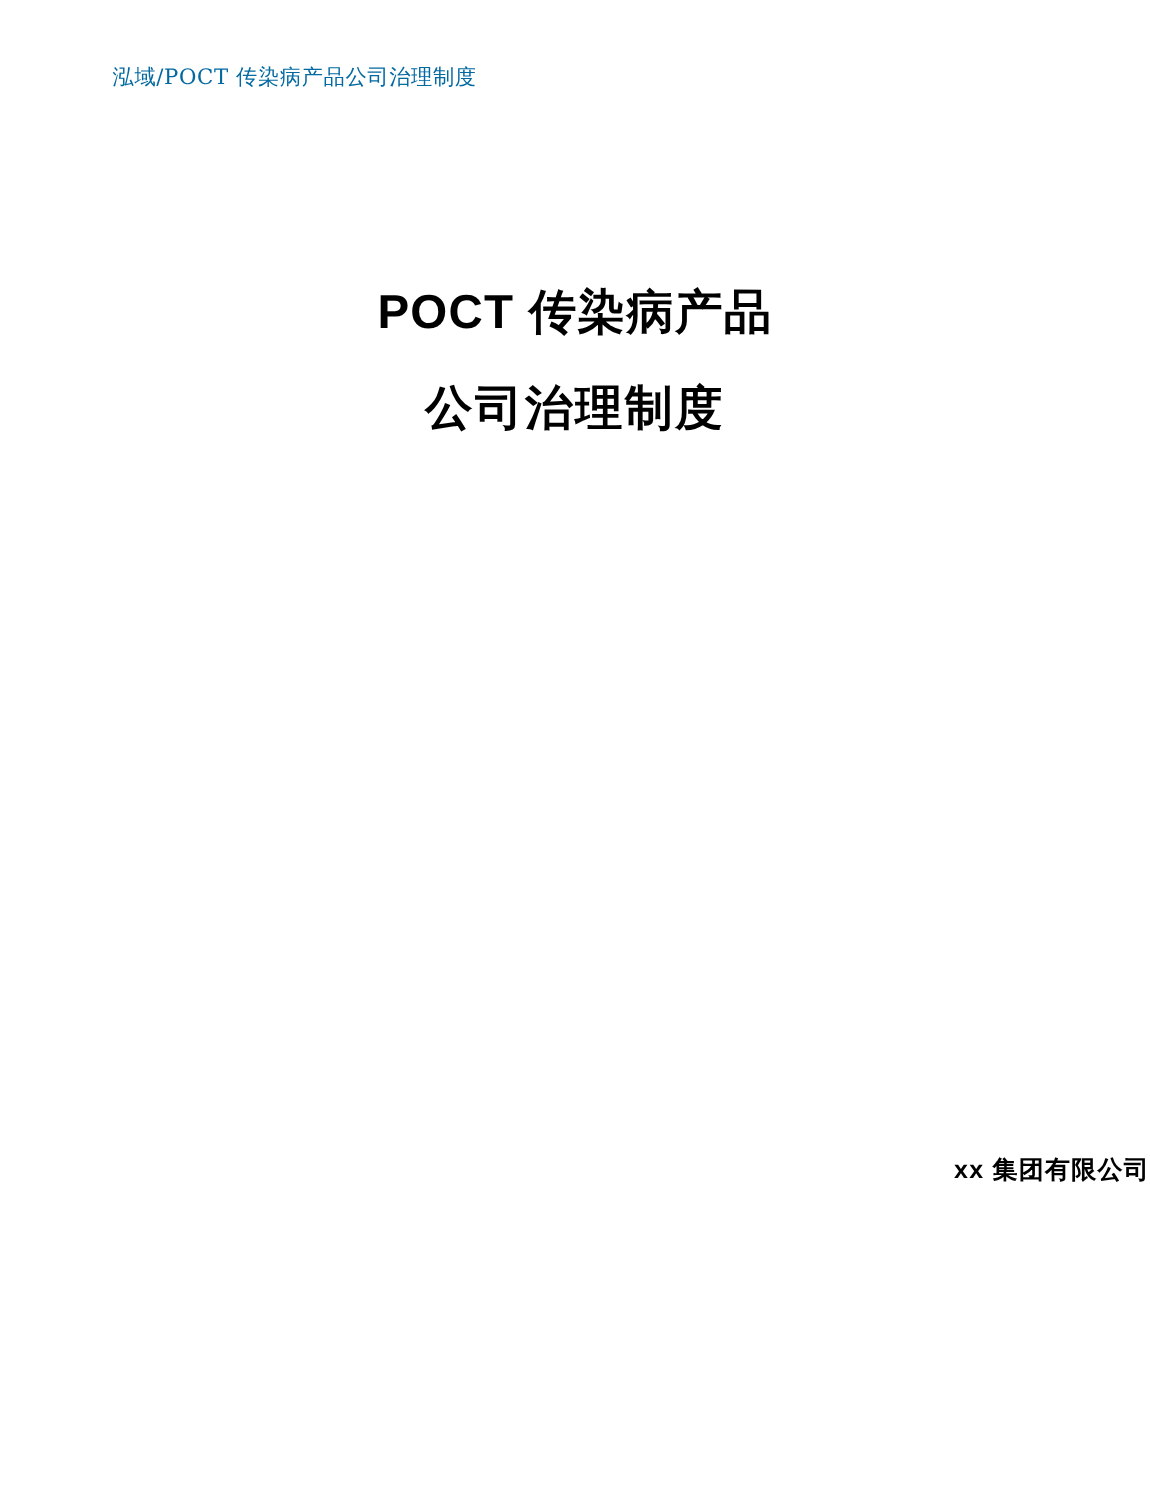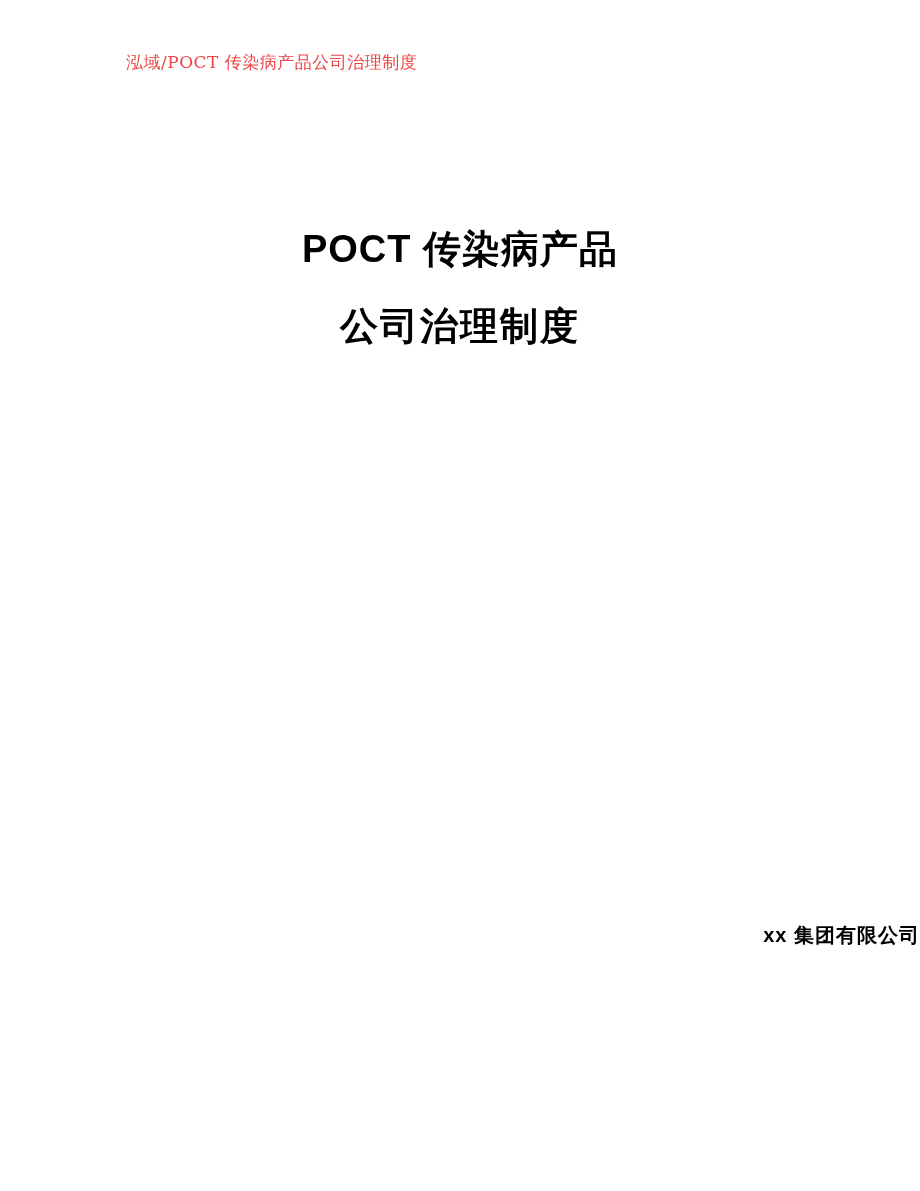--- a/index.html
+++ b/index.html
@@ -15,24 +15,23 @@
     overflow: hidden;
     font-family: "Liberation Sans", sans-serif;
   }
   .doc-header {
     position: absolute;
     left: 90px;
     top: 52px;
     font-family: "DejaVu Serif", "Liberation Serif", serif;
     font-size: 17px;
     line-height: 1.2;
-    color: #ef4444;
+    color: #0369a1;
     letter-spacing: 0.5px;
     white-space: nowrap;
-    margin-left: 36px;
   }
   .title-line {
     position: absolute;
     left: 0;
     width: 100%;
     text-align: center;
     font-family: "Liberation Sans", "DejaVu Sans", sans-serif;
     font-weight: bold;
     color: #000000;
     white-space: nowrap;

